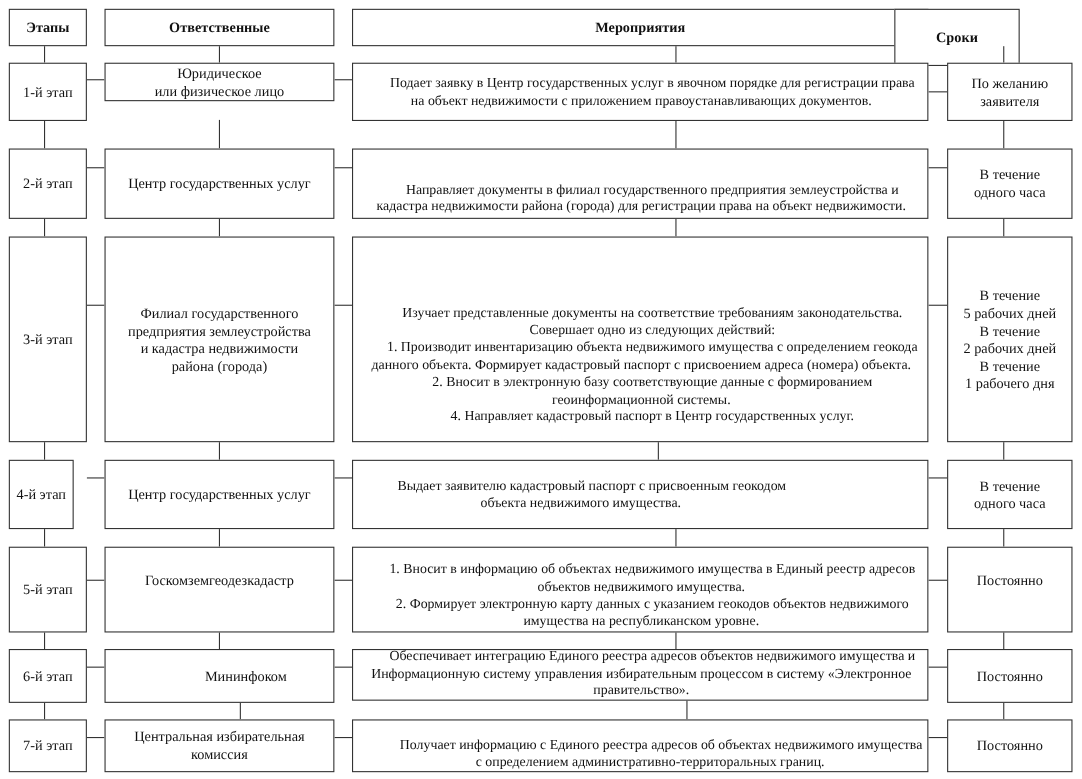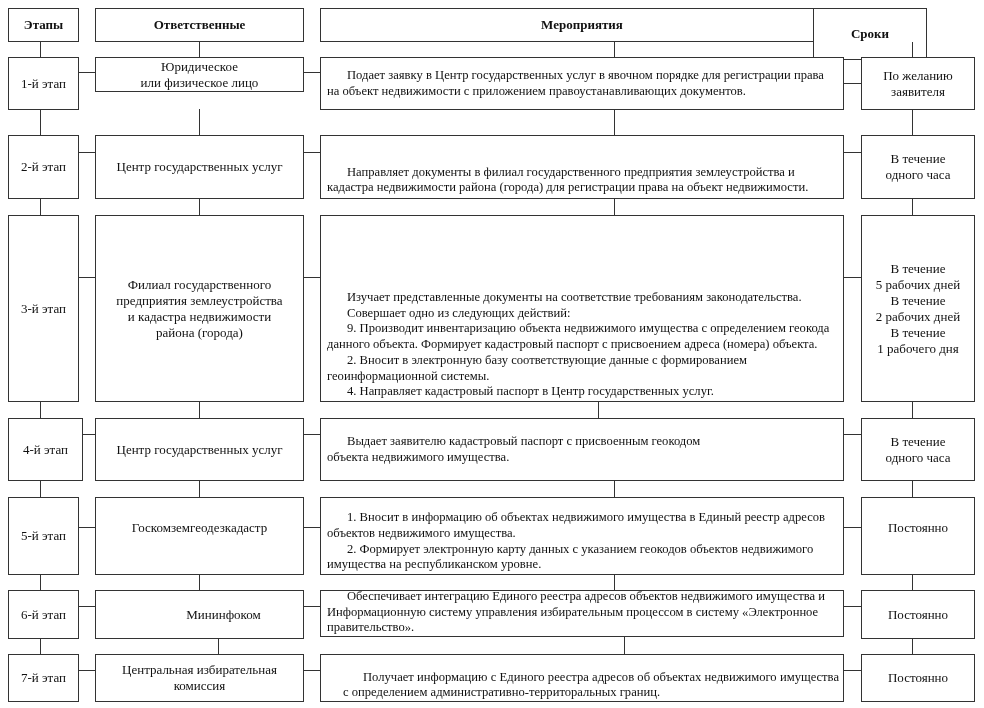--- a/index.html
+++ b/index.html
@@ -5,21 +5,21 @@
     html, body { margin: 0; padding: 0; background: #ffffff; }
     body { width: 984px; height: 708px; position: relative; overflow: hidden;
            font-family: "Liberation Serif", "DejaVu Serif", serif; color: #111; }
     .box { position: absolute; box-sizing: border-box; border: 1px solid #333;
            background: #fff; display: flex; align-items: center; justify-content: center;
            text-align: center; font-size: 13px; line-height: 16px; }
     .box.hdr { font-weight: bold; }
     .box.txt { justify-content: flex-start; text-align: left; padding: 0 4px 0 6px;
                font-size: 12.6px; line-height: 15.7px; }
     .box.txt.just { text-align: justify; }
-    .box .inner { width: 100%; }
+    .box .inner { width: 100%; text-align: center; }
     .p { text-indent: 20px; margin: 0; }
     .line { position: absolute; background: #333; }
     .v { width: 1px; }
     .h { height: 1px; }
     .multi span { display: block; }
   </style>
 </head>
 <body>
 
 <div class="box hdr" style="left:8px;top:8px;width:71px;height:34px;">
@@ -140,41 +140,41 @@
     <span>3-й этап</span>
   </div>
 <div class="box multi" style="left:95px;top:215px;width:209px;height:187px;">
     <div>
   <span>Филиал государственного</span>
   <span>предприятия землеустройства</span>
   <span>и кадастра недвижимости</span>
   <span>района (города)</span>
     </div>
   </div>
-<div class="box txt" style="left:320px;top:215px;width:524px;height:187px;align-items:flex-end;padding-bottom:1px;">
+<div class="box txt" style="left:320px;top:215px;width:524px;height:187px;align-items:flex-end;padding-bottom:14px;">
     <div class="inner">
   <p class="p">Изучает представленные документы на соответствие требованиям законодательства.</p>
   <p class="p">Совершает одно из следующих действий:</p>
-  <p class="p">9. Производит инвентаризацию объекта недвижимого имущества с определением геокода данного объекта. Формирует кадастровый паспорт с присвоением адреса (номера) объекта.</p>
+  <p class="p">1. Производит инвентаризацию объекта недвижимого имущества с определением геокода данного объекта. Формирует кадастровый паспорт с присвоением адреса (номера) объекта.</p>
   <p class="p">2. Вносит в электронную базу соответствующие данные с формированием геоинформационной системы.</p>
   <p class="p">4.  Направляет кадастровый паспорт в Центр государственных услуг.</p>
     </div>
   </div>
 <div class="box multi" style="left:861px;top:215px;width:114px;height:187px;">
     <div>
   <span>В течение</span>
   <span>5 рабочих дней</span>
   <span>В течение</span>
   <span>2 рабочих дней</span>
   <span>В течение</span>
   <span>1 рабочего дня</span>
     </div>
   </div>
 
-<div class="box" style="left:8px;top:418px;width:75px;height:63px;align-items:center;">
+<div class="box" style="left:8px;top:418px;width:59px;height:63px;align-items:center;">
     <span>4-й этап</span>
   </div>
 <div class="box multi" style="left:95px;top:418px;width:209px;height:63px;">
     <div>
   <span>Центр государственных услуг</span>
     </div>
   </div>
 <div class="box txt" style="left:320px;top:418px;width:524px;height:63px;">
     <div class="inner" style="padding-right:110px;">
   <p class="p">Выдает заявителю кадастровый паспорт с присвоенным геокодом объекта недвижимого имущества.</p>

